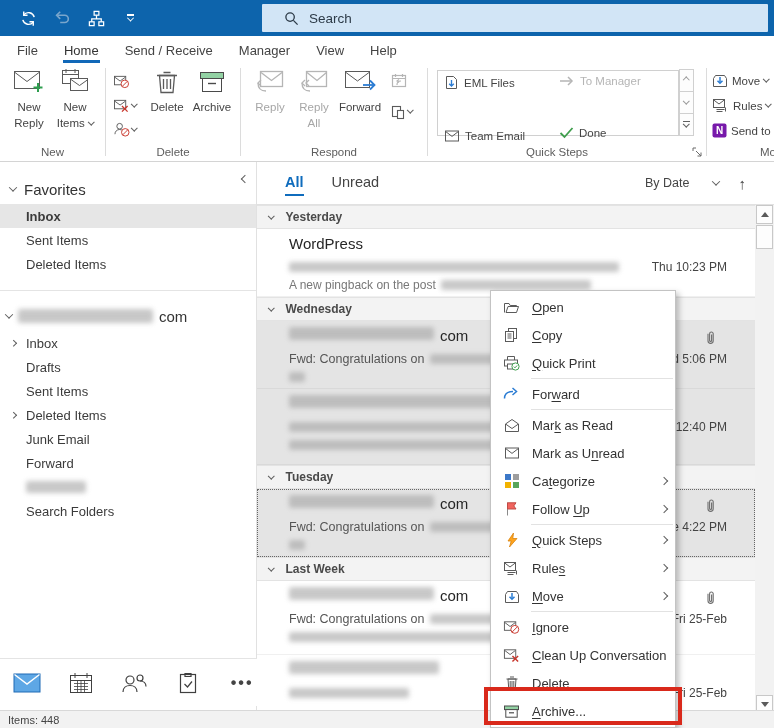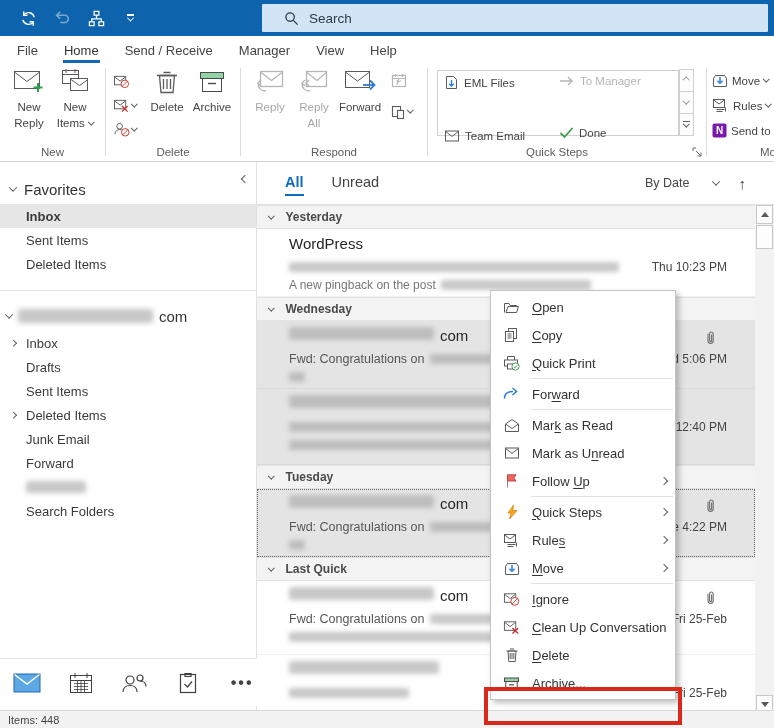--- a/index.html
+++ b/index.html
@@ -578,21 +578,21 @@
           <span class="blur" style="width:16px;height:10px"></span>
         </div>
         <span class="clip">
           <svg width="13" height="16" viewBox="0 0 13 16" fill="none" stroke="#6d6d6d" stroke-width="1.1">
             <path d="M4 3.8v7a2.6 2.6 0 0 0 5.2 0v-7a1.8 1.8 0 0 0-3.6 0v6.6a1 1 0 0 0 2 0V4.4"></path>
           </svg>
         </span>
       </div>
       <div class="grp-head">
         <span class="chv down sm"></span>
-        <span>Last Quick</span>
+        <span>Last Week</span>
       </div>
       <div class="email" style="height: 74px;">
         <div class="e-l1">
           <span class="blur" style="width:145px;height:13px"></span>
           <span>com</span>
         </div>
         <div class="e-l2">
           <span>Fwd: Congratulations on</span>
           <span class="blur" style="width:105px;height:10px"></span>
           <span class="e-time">Fri 25-Feb</span>
@@ -688,20 +688,32 @@
         <span class="cm-ic">
           <svg width="16" height="14" viewBox="0 0 16 14" fill="none">
             <rect x="1.5" y="2" width="13" height="10" stroke="#5a5a5a"></rect>
             <path d="M2 2.8l6 4.6 6-4.6" stroke="#5a5a5a"></path>
           </svg>
         </span>
         <span>Mark as U<u>n</u>read</span>
       </div>
       <div class="cm-item">
         <span class="cm-ic">
+          <svg width="16" height="16" viewBox="0 0 16 16">
+            <rect x="1" y="1" width="6" height="6" fill="#3c78c8"></rect>
+            <rect x="9" y="1" width="6" height="6" fill="#9e9e9e"></rect>
+            <rect x="1" y="9" width="6" height="6" fill="#f2b200"></rect>
+            <rect x="9" y="9" width="6" height="6" fill="#58a65c"></rect>
+          </svg>
+        </span>
+        <span>Ca<u>t</u>egorize</span>
+        <span class="cm-sub chv right"></span>
+      </div>
+      <div class="cm-item">
+        <span class="cm-ic">
           <svg width="15" height="16" viewBox="0 0 15 16">
             <path d="M3.5 1.5v13" stroke="#8a8a8a"></path>
             <path d="M3.5 1.8h8.5l-2.2 3.1 2.2 3.1H3.5z" fill="#f1645e" stroke="#c04a44"></path>
           </svg>
         </span>
         <span>Follow <u>U</u>p</span>
         <span class="cm-sub chv right"></span>
       </div>
       <div class="cm-sep"></div>
       <div class="cm-item">

